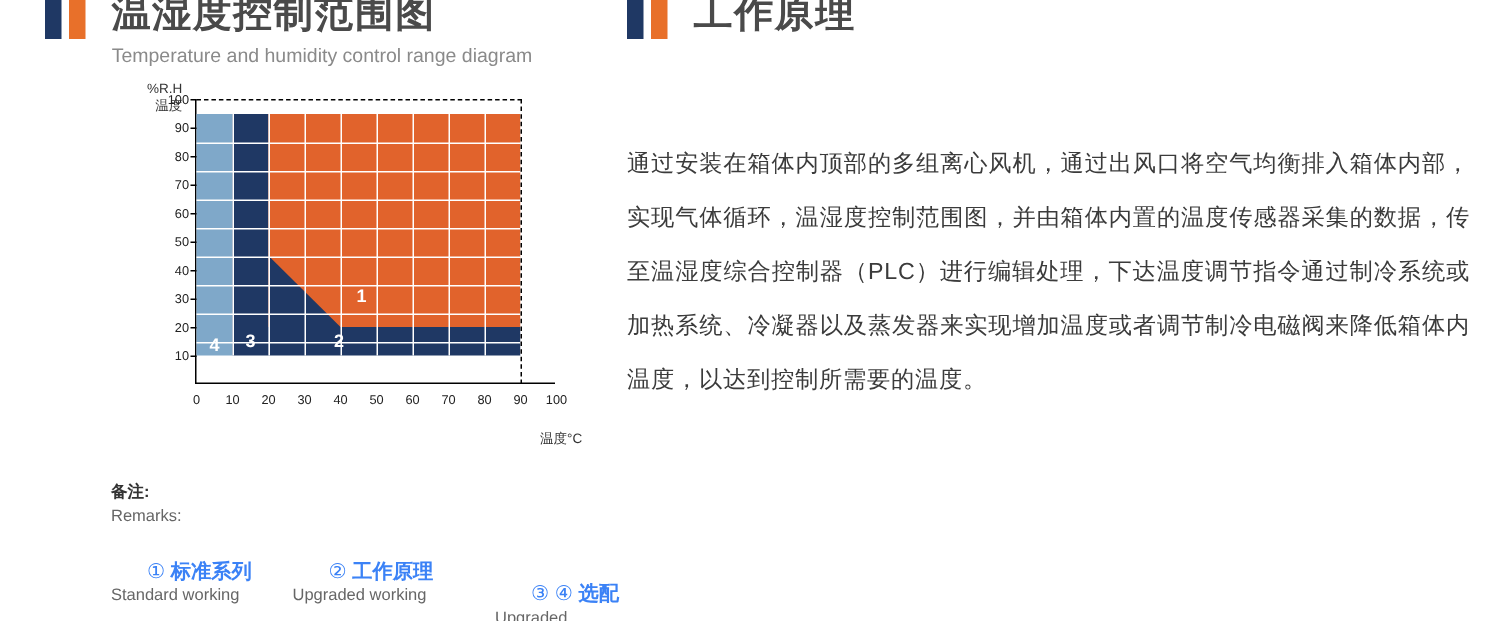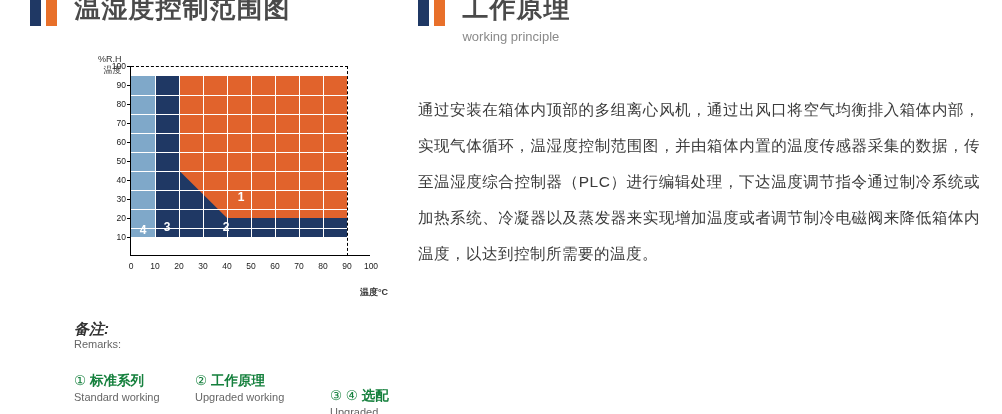--- a/index.html
+++ b/index.html
@@ -68,21 +68,20 @@
     text-align: right;
     white-space: nowrap;
   }
   .axis-title-x {
     position: absolute;
     left: 300px;
     top: 238px;
     font-size: 9px;
     color: #333;
     white-space: nowrap;
-    font-weight: bold;
   }
 
   
   #plot {
     position: absolute;
     left: 70px;
     top: 18px;
     width: 240px;
     height: 209px; 
   }
@@ -140,32 +139,32 @@
     transform: translate(-50%, -50%);
   }
 
   
   #remarks {
     position: absolute;
     left: 74px;
     top: 320px;
     width: 420px;
   }
-  .rm-cn { font-size: 15px; font-weight: bold; color: #333; line-height: 17px; font-style: italic; }
+  .rm-cn { font-size: 11px; font-weight: bold; color: #333; line-height: 17px; }
   .rm-en { font-size: 11px; color: #666; line-height: 15px; }
 
   #legend {
     position: absolute;
     left: 60px;
     top: 372px;
     width: 420px;
     height: 40px;
   }
   .legend-item { position: absolute; }
-  .lg-cn { font-size: 13.5px; font-weight: bold; color: #15803d; line-height: 18px; white-space: nowrap; }
+  .lg-cn { font-size: 13.5px; font-weight: bold; color: #3b82f6; line-height: 18px; white-space: nowrap; margin-left: 24px; }
   .lg-en { font-size: 11px; color: #666; line-height: 15px; white-space: nowrap; }
   .lg-mark { font-weight: normal; }
 
   
   #principle-body {
     position: absolute;
     left: 418px;
     top: 92px;
     width: 562px;
     font-size: 15.5px;
@@ -177,30 +176,30 @@
 </style>
 </head>
 <body>
 
 <div class="sec-head" style="left:30px; top:-8px;">
   <span class="flag">
     <span class="bar b1"></span><span class="bar b2"></span>
   </span>
   <span class="head-text">
     <div class="head-cn">温湿度控制范围图</div>
+    <div class="head-en">Temperature and humidity control range diagram</div>
   </span>
 </div>
 
 <div class="sec-head" style="left:418px; top:-8px;">
   <span class="flag">
     <span class="bar b1"></span><span class="bar b2"></span>
   </span>
   <span class="head-text">
     <div class="head-cn">工作原理</div>
-    <div class="head-en">working principle</div>
   </span>
 </div>
 
 <div id="chart-area">
 
   <div class="axis-title-y">
     <div>%R.H</div>
     <div>温度</div>
   </div>
 

